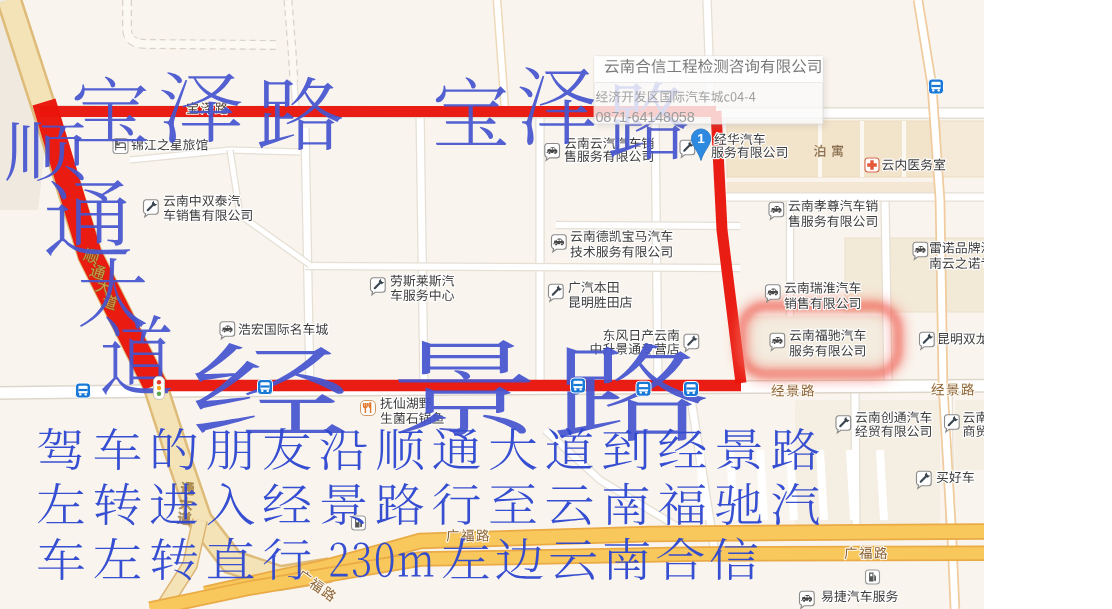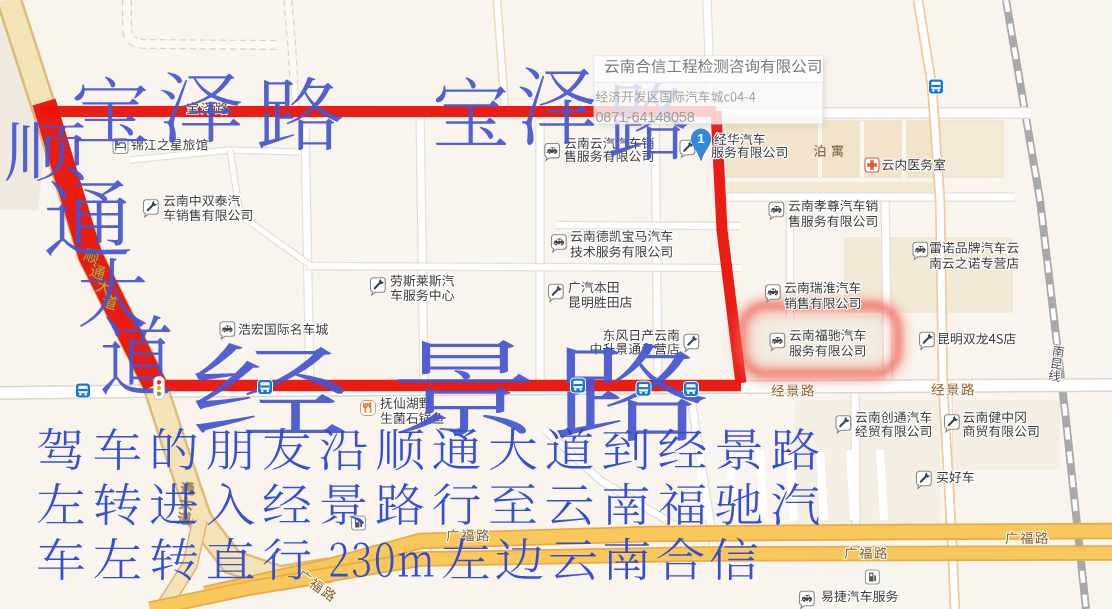--- a/index.html
+++ b/index.html
@@ -1,15 +1,15 @@
 <!DOCTYPE html>
 <html><head><meta charset="utf-8"><title>map</title>
 <style>
 html,body{margin:0;padding:0;background:#fff;font-family:"Liberation Sans",sans-serif;}
-#wrap{position:relative;width:1112px;height:609px;overflow:hidden;}
+#wrap{position:relative;width:984px;height:609px;overflow:hidden;}
 </style></head>
 <body>
 <div id="wrap">
     <svg width="1112" height="609" viewBox="0 0 1112 609" style="position:absolute;top:0;left:0">
       <defs>
 <filter id="blur2" x="-20%" y="-20%" width="140%" height="140%">
           <feGaussianBlur stdDeviation="2.2"></feGaussianBlur>
         </filter>
 <filter id="blur3" x="-30%" y="-30%" width="160%" height="160%">
           <feGaussianBlur stdDeviation="2.8"></feGaussianBlur>

